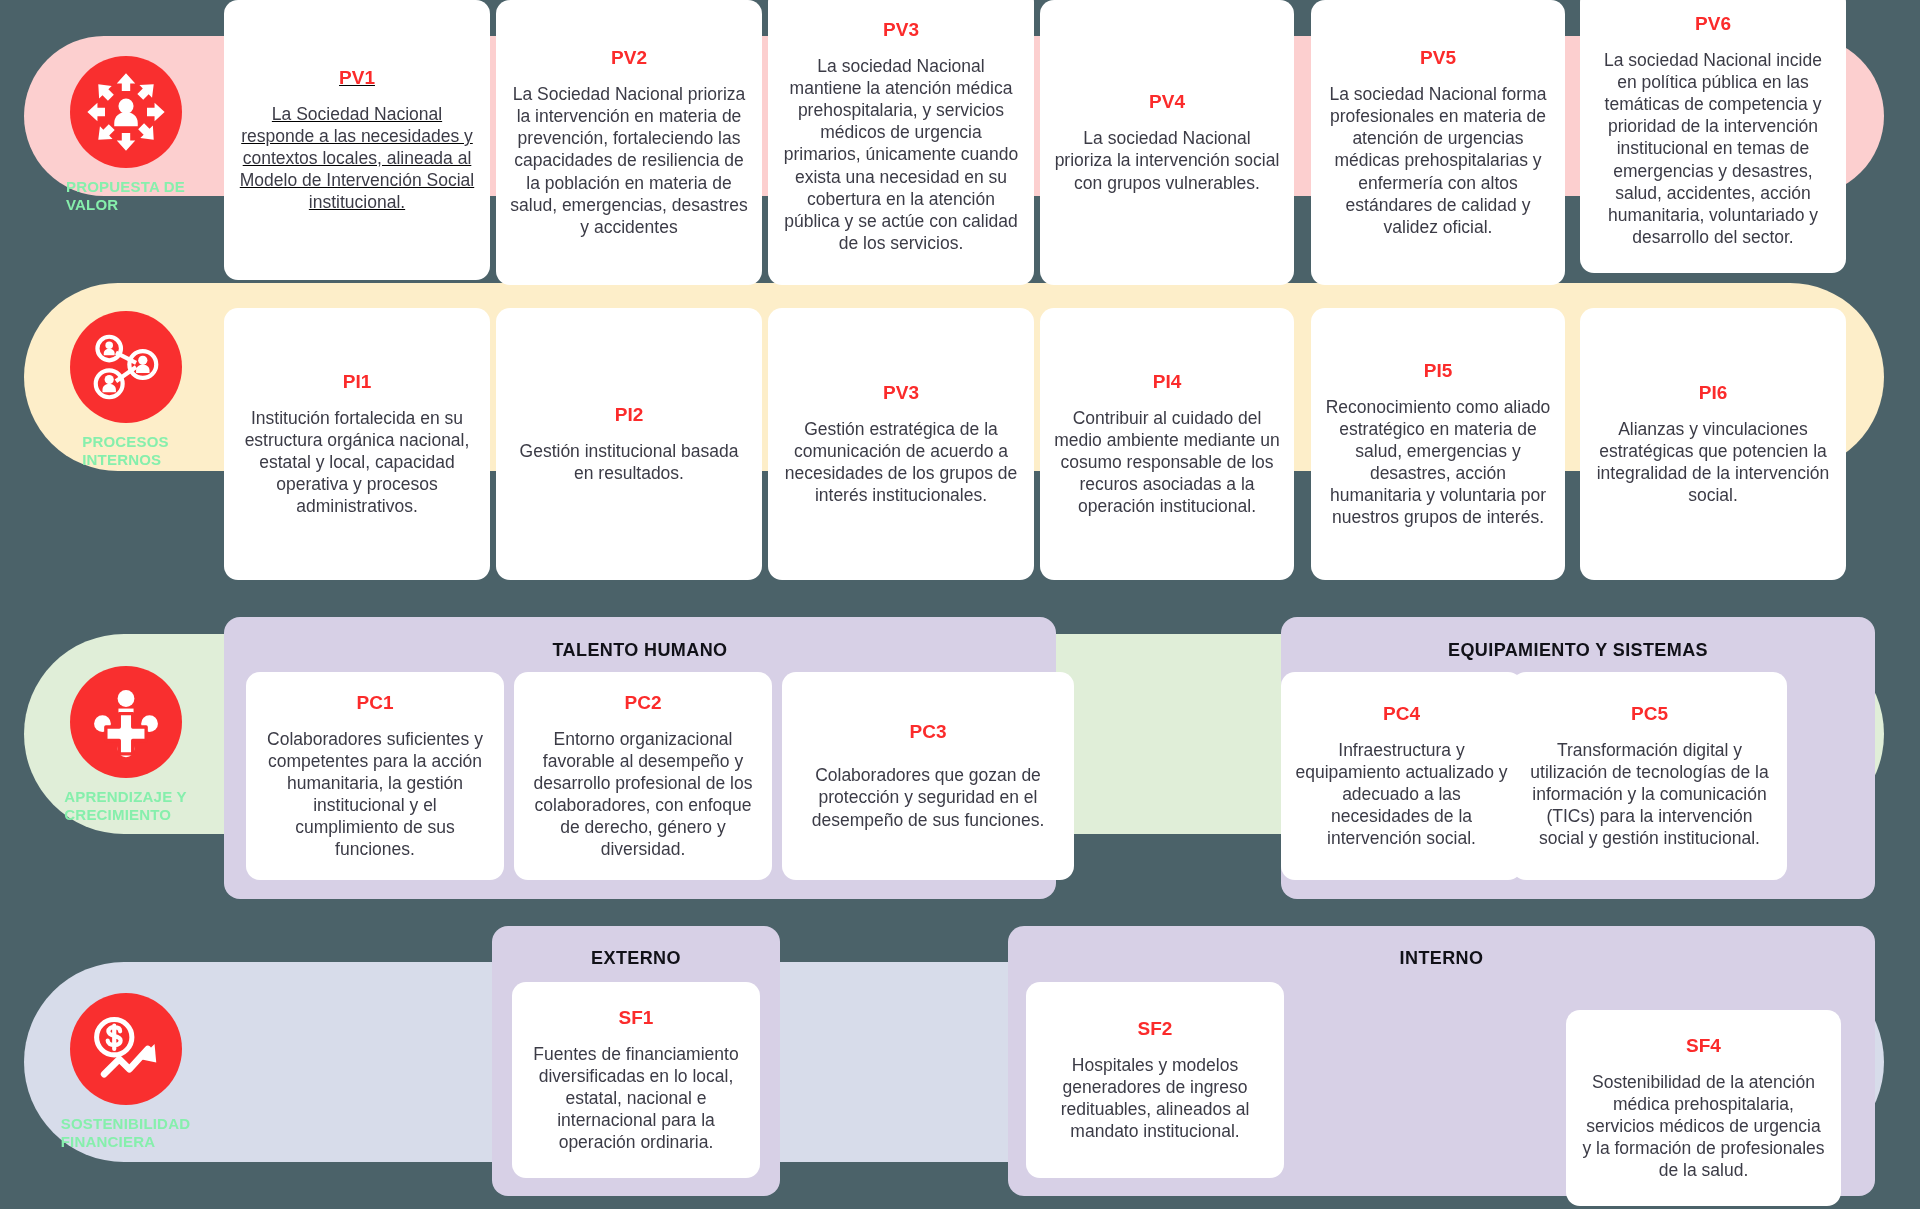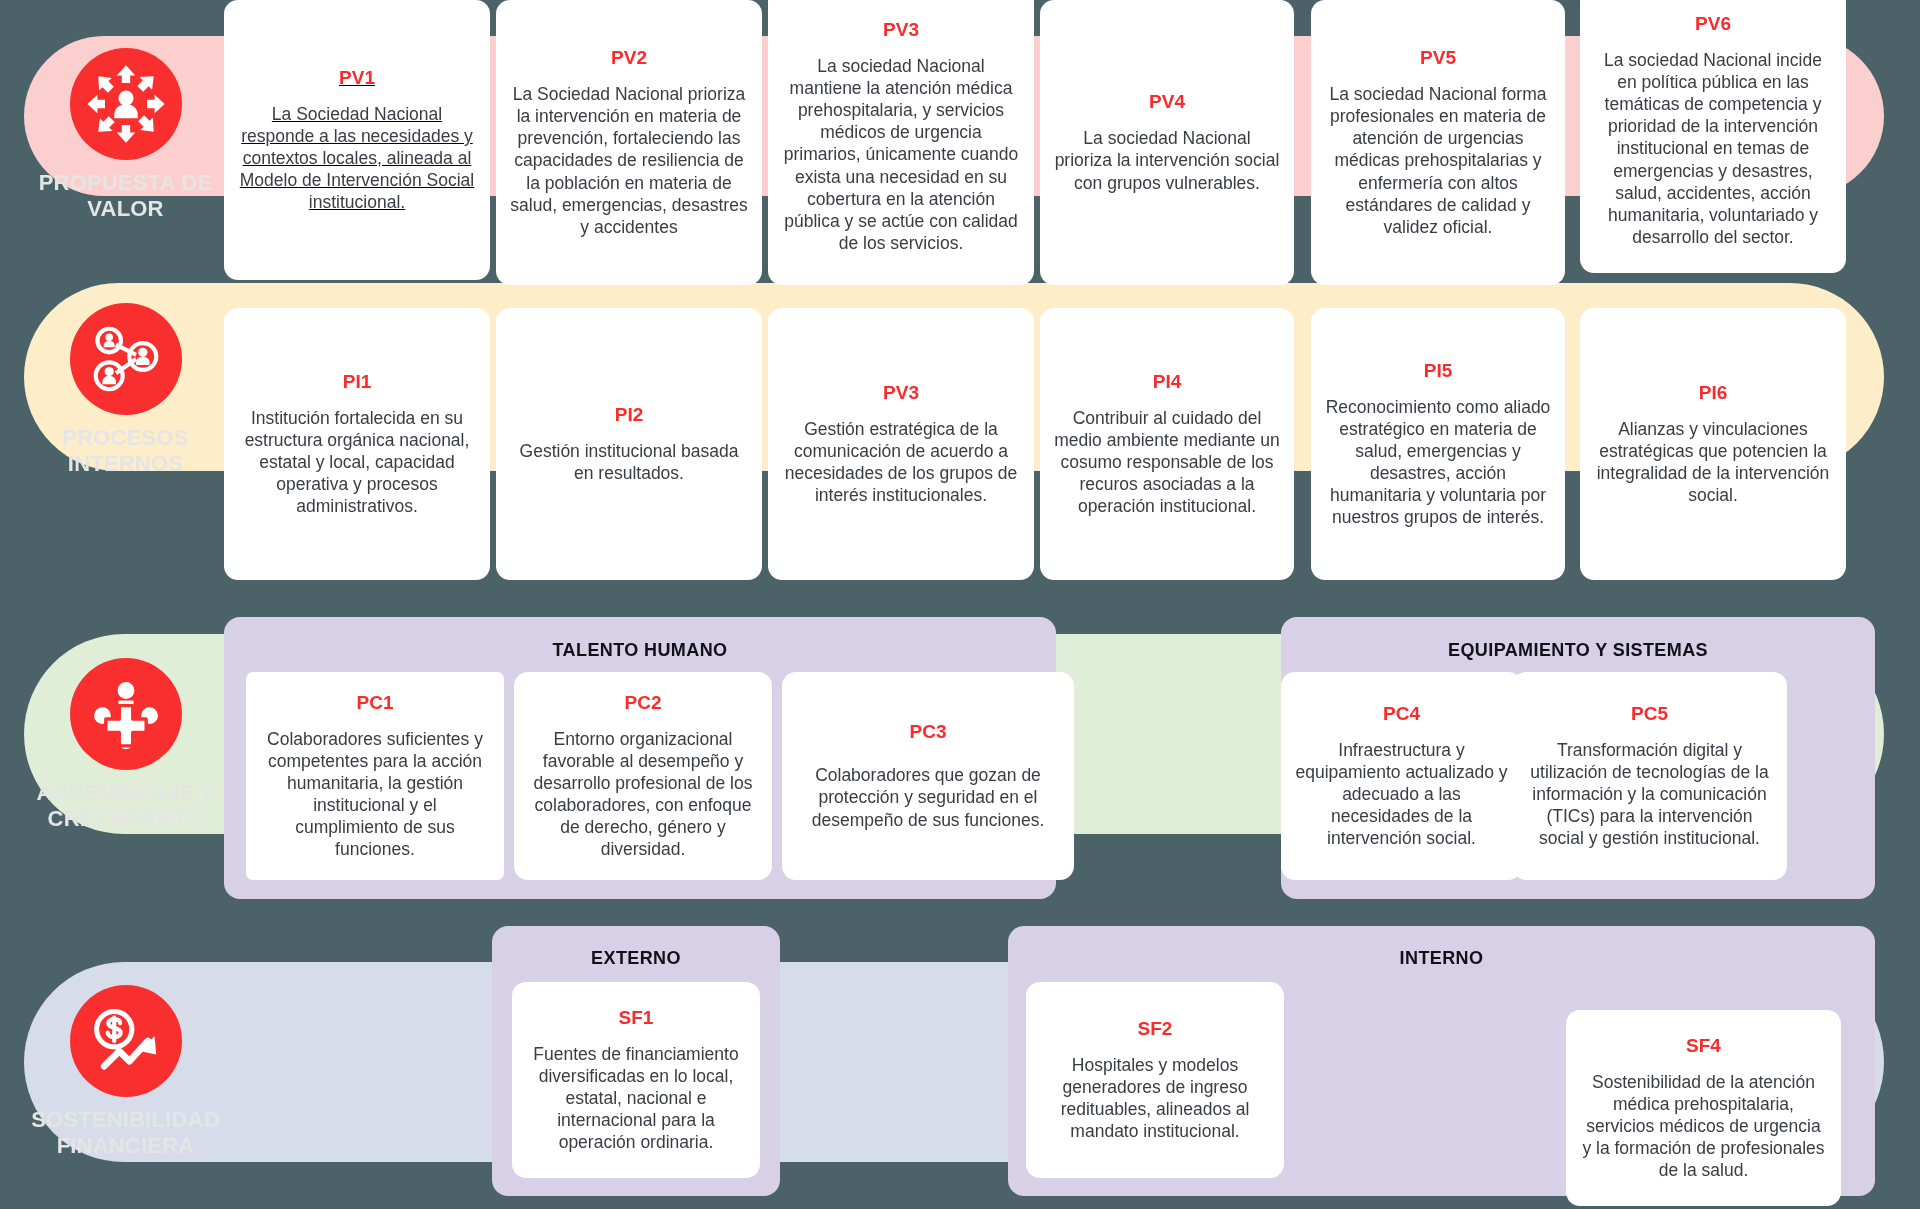--- a/index.html
+++ b/index.html
@@ -33,25 +33,25 @@
   }
   .persp-icon {
     width: 112px; height: 112px;
     border-radius: 50%;
     background: #f92f2f;
     display: flex; align-items: center; justify-content: center;
     margin-bottom: 10px;
   }
   .persp-icon svg { display: block; }
   .persp-label {
-    color: #e5e5e5;
+    color: #86efac;
     font-weight: bold;
-    font-size: 22px;
+    font-size: 15px;
     line-height: 1.18;
-    text-align: center;
+    text-align: left;
     letter-spacing: .2px;
   }
 
   
   .card {
     position: absolute;
     background: #ffffff;
     border-radius: 14px;
     padding: 10px 14px;
     display: flex;
@@ -244,21 +244,21 @@
   <div class="card" style="left:1311px; top:308px; width:254px; height:272px;">
     <div class="card-code">PI5</div>
     <div class="card-text">Reconocimiento como aliado estratégico en materia de salud, emergencias y desastres, acción humanitaria y voluntaria por nuestros grupos de interés.</div>
   </div>
 
   <div class="card" style="left:1580px; top:308px; width:266px; height:272px;">
     <div class="card-code">PI6</div>
     <div class="card-text">Alianzas y vinculaciones estratégicas que potencien la integralidad de la intervención social.</div>
   </div>
 
-  <div class="card" style="left:246px; top:672px; width:258px; height:208px;border-radius:7px;">
+  <div class="card" style="left:246px; top:672px; width:258px; height:208px;">
     <div class="card-code">PC1</div>
     <div class="card-text">Colaboradores suficientes y competentes para la acción humanitaria, la gestión institucional y el cumplimiento de sus funciones.</div>
   </div>
 
   <div class="card" style="left:514px; top:672px; width:258px; height:208px;">
     <div class="card-code">PC2</div>
     <div class="card-text">Entorno organizacional favorable al desempeño y desarrollo profesional de los colaboradores, con enfoque de derecho, género y diversidad.</div>
   </div>
 
   <div class="card" style="left:782px; top:672px; width:292px; height:208px;gap:7px;">

